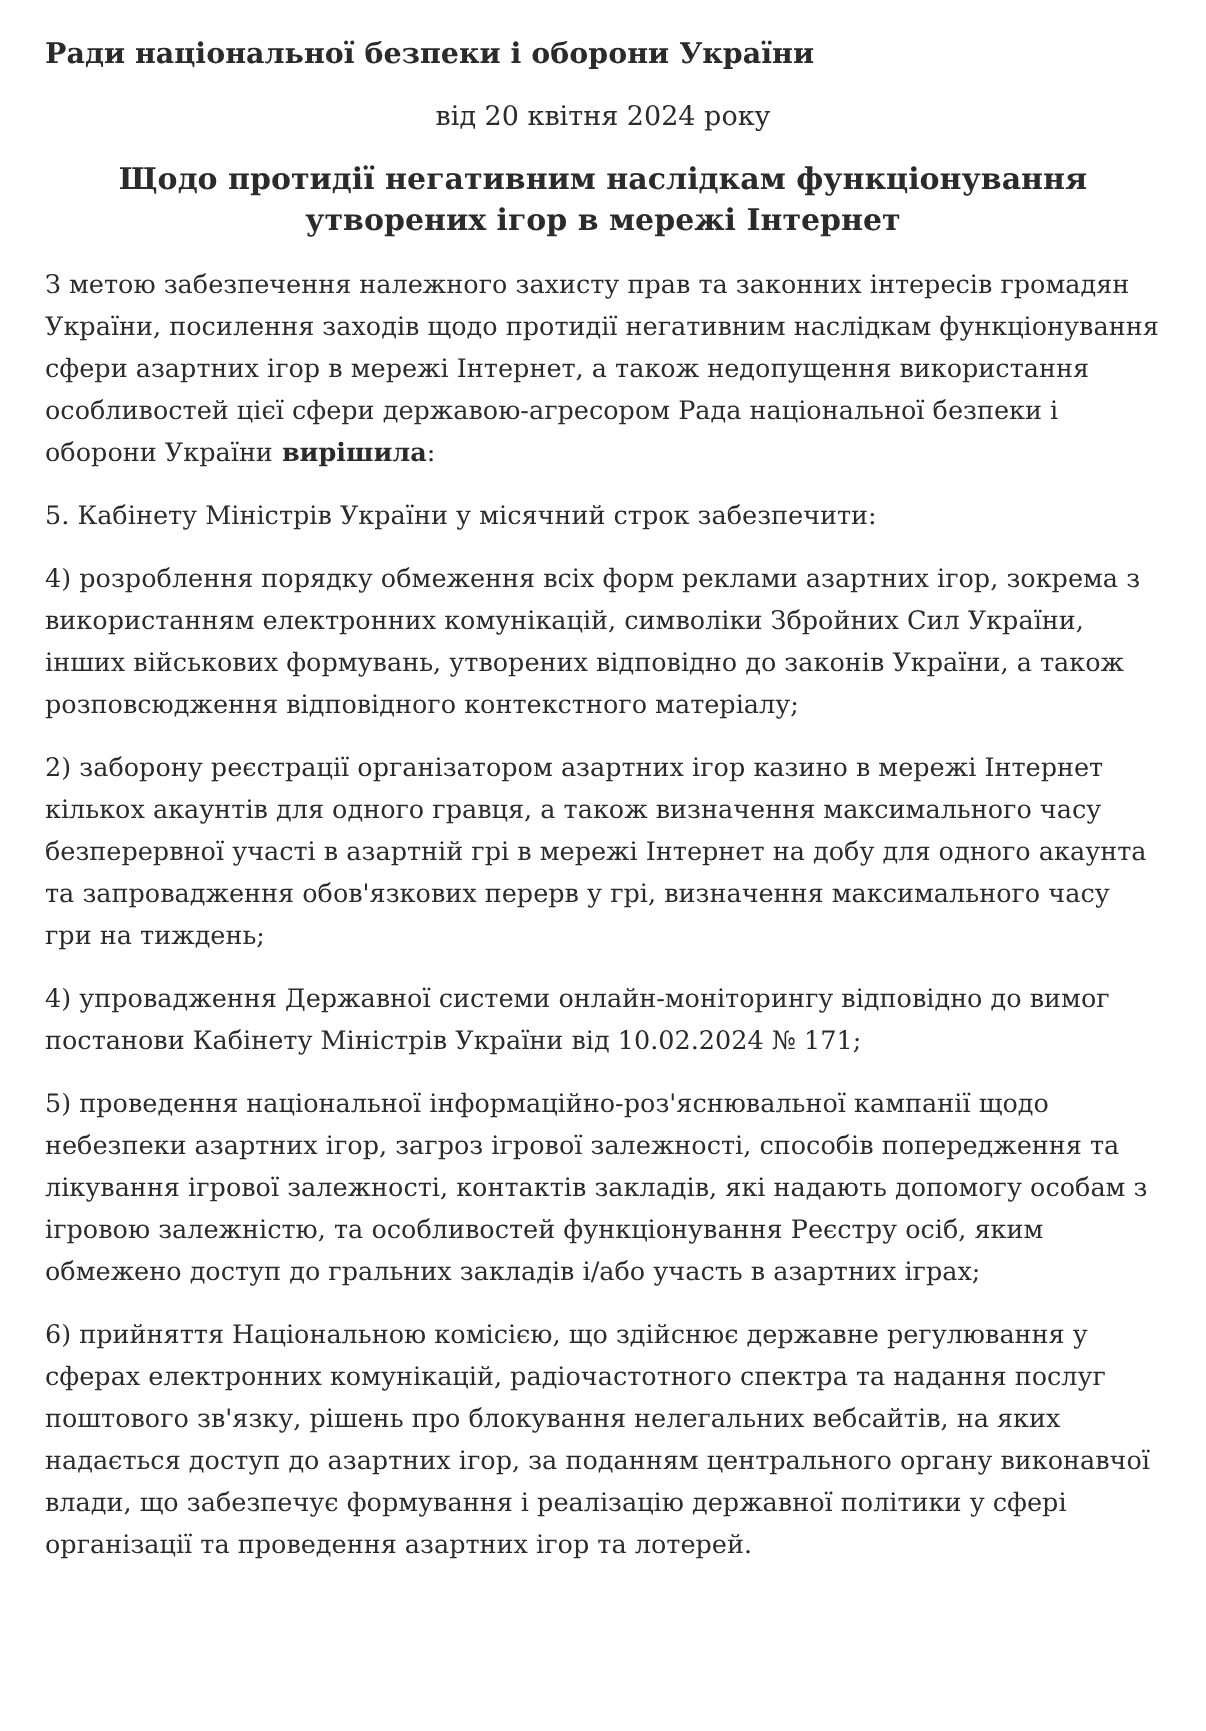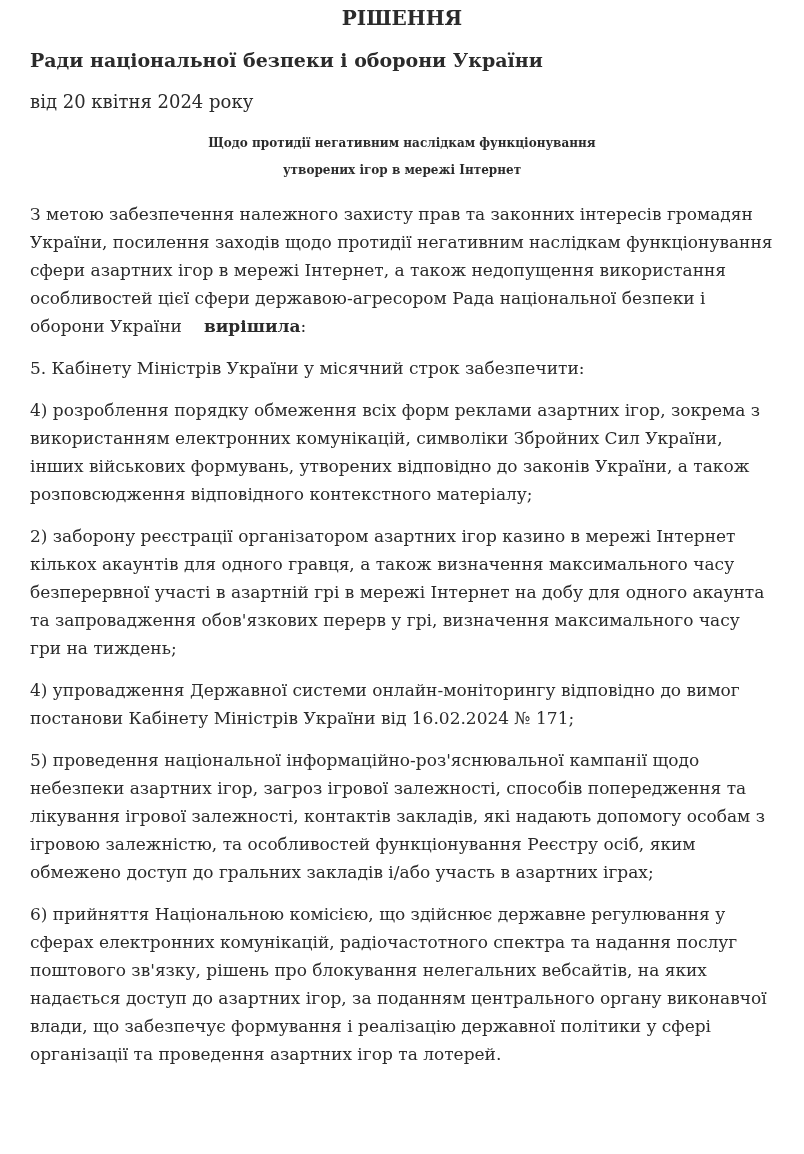--- a/index.html
+++ b/index.html
@@ -30,74 +30,73 @@
     margin: 0;
   }
   .doc-org {
     text-align: left;
     font-weight: bold;
     font-size: 19px;
     line-height: 23px;
     margin: 19px 0 0 0;
   }
   .doc-date {
+    text-align: center;
     font-weight: normal;
     font-size: 18px;
     line-height: 22px;
     margin: 19px 0 0 0;
   }
   .doc-subject {
     text-align: center;
     font-weight: bold;
-    font-size: 12px;
+    font-size: 20px;
     line-height: 27px;
     margin: 17px 0 0 0;
   }
   p.body-par {
     font-size: 17px;
     line-height: 28px;
     margin: 14px 0 14px 0;
     text-align: left;
   }
   p.body-par:first-of-type {
     margin-top: 16px;
   }
   .bold-inline {
     font-weight: bold;
-    margin-left: 16px;
   }
   .intro-gap {
     display: inline-block;
     width: 6px;
   }
 </style>
 </head>
 <body>
 
 <div class="page">
 
-  <h1 class="doc-title">РІШЕННЯ</h1>
 
   <h2 class="doc-org">Ради національної безпеки і оборони України</h2>
 
   <div class="doc-date">від 20 квітня 2024 року</div>
 
   <h3 class="doc-subject">
     <span>Щодо протидії негативним наслідкам функціонування</span><br>
     <span>утворених ігор в мережі Інтернет</span>
   </h3>
 
   <p class="body-par"><span>З метою забезпечення належного захисту прав та законних інтересів громадян України, посилення заходів щодо протидії негативним наслідкам функціонування сфери азартних ігор в мережі Інтернет, а також недопущення використання особливостей цієї сфери державою-агресором Рада національної безпеки і оборони України</span><span class="intro-gap"></span><span class="bold-inline">вирішила</span><span>:</span></p>
 
   <p class="body-par">5. Кабінету Міністрів України у місячний строк забезпечити:</p>
 
   <p class="body-par">4) розроблення порядку обмеження всіх форм реклами азартних ігор, зокрема з використанням електронних комунікацій, символіки Збройних Сил України, інших військових формувань, утворених відповідно до законів України, а також розповсюдження відповідного контекстного матеріалу;</p>
 
   <p class="body-par">2) заборону реєстрації організатором азартних ігор казино в мережі Інтернет кількох акаунтів для одного гравця, а також визначення максимального часу безперервної участі в азартній грі в мережі Інтернет на добу для одного акаунта та запровадження обов'язкових перерв у грі, визначення максимального часу гри на тиждень;</p>
 
 
-  <p class="body-par">4) упровадження Державної системи онлайн-моніторингу відповідно до вимог постанови Кабінету Міністрів України від 16.02.2024 № 171;</p>
+  <p class="body-par">4) упровадження Державної системи онлайн-моніторингу відповідно до вимог постанови Кабінету Міністрів України від 10.02.2024 № 171;</p>
 
   <p class="body-par">5) проведення національної інформаційно-роз'яснювальної кампанії щодо небезпеки азартних ігор, загроз ігрової залежності, способів попередження та лікування ігрової залежності, контактів закладів, які надають допомогу особам з ігровою залежністю, та особливостей функціонування Реєстру осіб, яким обмежено доступ до гральних закладів і/або участь в азартних іграх;</p>
 
   <p class="body-par">6) прийняття Національною комісією, що здійснює державне регулювання у сферах електронних комунікацій, радіочастотного спектра та надання послуг поштового зв'язку, рішень про блокування нелегальних вебсайтів, на яких надається доступ до азартних ігор, за поданням центрального органу виконавчої влади, що забезпечує формування і реалізацію державної політики у сфері організації та проведення азартних ігор та лотерей.</p>
 
 </div>
 
 </body></html>

